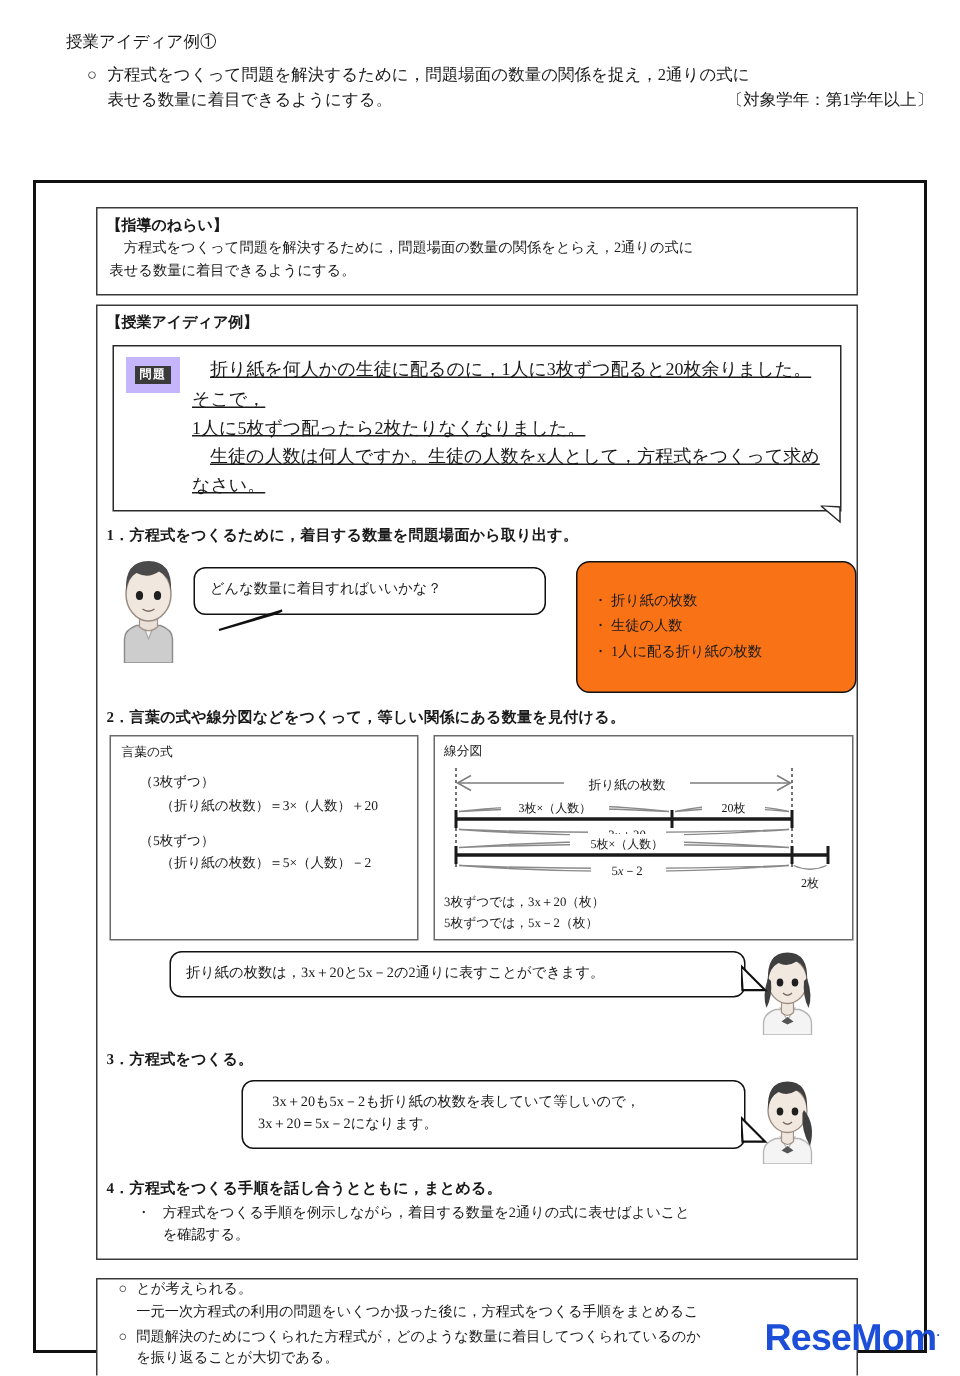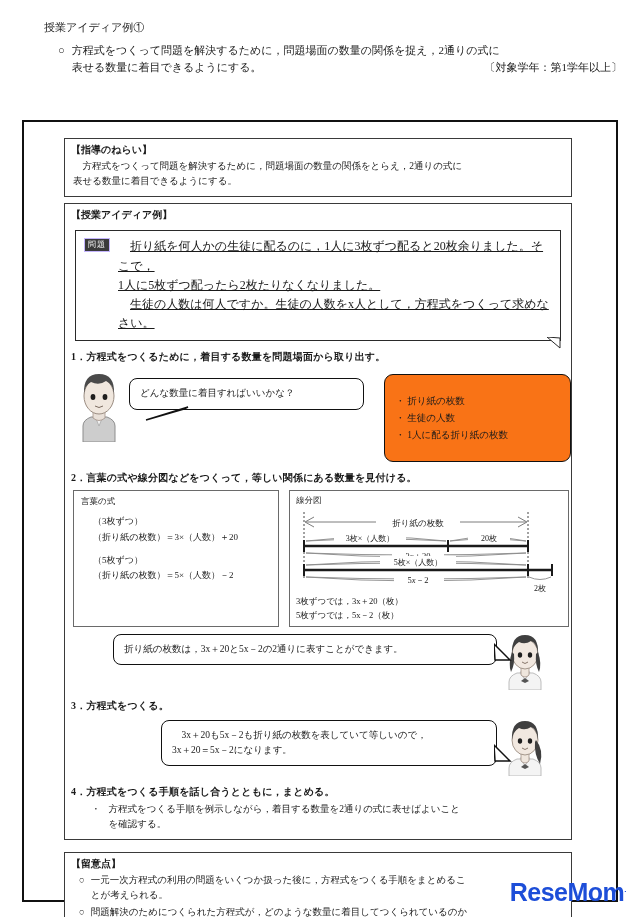--- a/index.html
+++ b/index.html
@@ -39,22 +39,22 @@
   
   .nerai{width:100%;padding-bottom:2px;}
   
   .idea{width:100%;margin-top:6px;padding-bottom:8px;}
 
   
   .mondai-wrap{margin:6px 10px 0 10px;position:relative;}
   .mondai{border:1px solid #2a2a2a;background:#fff;padding:6px 8px 7px 8px;position:relative;}
   .mondai-row{display:flex;align-items:flex-start;}
   .badge{
-    flex:0 0 auto;background:#3a3a3a;color:#fff;font-size:8px;font-weight:normal;
-    padding:1px 3px;border:1px solid #c4b5fd;letter-spacing:1px;margin-right:8px;margin-top:1px;
+    flex:0 0 auto;background:#3a3a3a;color:#fff;font-size:8px;font-weight:bold;
+    padding:1px 3px;border:6px solid #c4b5fd;letter-spacing:1px;margin-right:8px;margin-top:1px;
     line-height:1.2;
   }
   .mondai-txt{font-size:12px;line-height:1.6;flex:1 1 auto;text-decoration:underline;}
   .tailbox{position:absolute;right:-1px;bottom:-9px;width:14px;height:12px;}
 
   
   .step{font-size:10px;font-weight:bold;margin:9px 0 0 6px;letter-spacing:.2px;}
   .step4-sub{font-size:9.5px;line-height:1.55;margin:3px 0 0 26px;display:flex;}
   .step4-sub .dot{margin-right:8px;}
 
@@ -70,21 +70,21 @@
     border:1.6px solid #111;border-radius:9px;background:#f97316;
     font-size:9.5px;line-height:1.75;padding:18px 10px;margin-left:20px;margin-top:6px;width:168px;
   }
   .listbox div{white-space:nowrap;}
 
   
   .row2{display:flex;margin:5px 0 0 8px;}
   .kotoba{border:1px solid #6a6a6a;width:206px;box-sizing:border-box;padding:5px 7px 7px 7px;background:#fff;}
   .kotoba .lbl{font-size:8.5px;margin-bottom:6px;}
   .kotoba .grp{font-size:9px;line-height:1.7;margin-left:12px;}
-  .kotoba .grp .eq{}
+  .kotoba .grp .eq{margin-left:14px;}
   .kotoba .gap{height:8px;}
   .senbun{border:1px solid #6a6a6a;width:280px;box-sizing:border-box;margin-left:10px;padding:4px 5px 5px 6px;background:#fff;}
   .senbun .lbl{font-size:8.5px;margin-bottom:1px;}
   .senbun .cap{font-size:8.5px;line-height:1.45;margin-top:1px;}
   svg{display:block;}
 
   
   .rowb{display:flex;align-items:flex-start;margin-top:7px;}
   .b2{margin-left:48px;width:362px;}
   .b3{margin-left:96px;width:314px;}
@@ -289,26 +289,25 @@
     <div class="step4-sub">
       <span class="dot">・</span>
       <span>
         <span style="display:block">方程式をつくる手順を例示しながら，着目する数量を2通りの式に表せばよいこと</span>
         <span style="display:block">を確認する。</span>
       </span>
     </div>
   </div>
 
   <div class="box ryui">
-    <div class="box-hdr">【留意点】</div>
     <div class="ryui-item">
       <span class="circ">○</span>
       <span>
+        <span style="display:block">とが考えられる。</span>
         <span style="display:block">一元一次方程式の利用の問題をいくつか扱った後に，方程式をつくる手順をまとめるこ</span>
-        <span style="display:block">とが考えられる。</span>
       </span>
     </div>
     <div class="ryui-item">
       <span class="circ">○</span>
       <span>
         <span style="display:block">問題解決のためにつくられた方程式が，どのような数量に着目してつくられているのか</span>
         <span style="display:block">を振り返ることが大切である。</span>
       </span>
     </div>
   </div>

